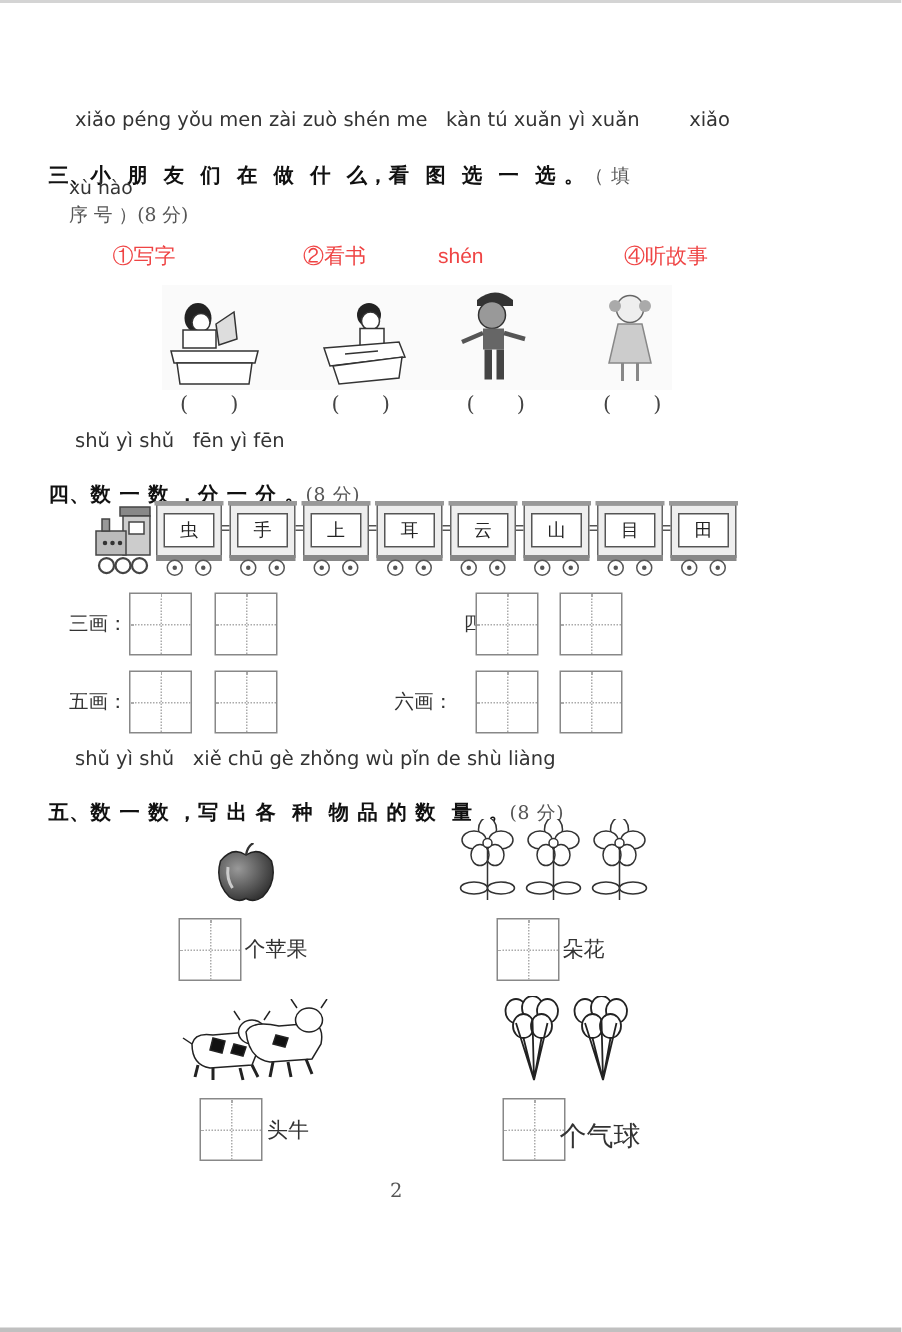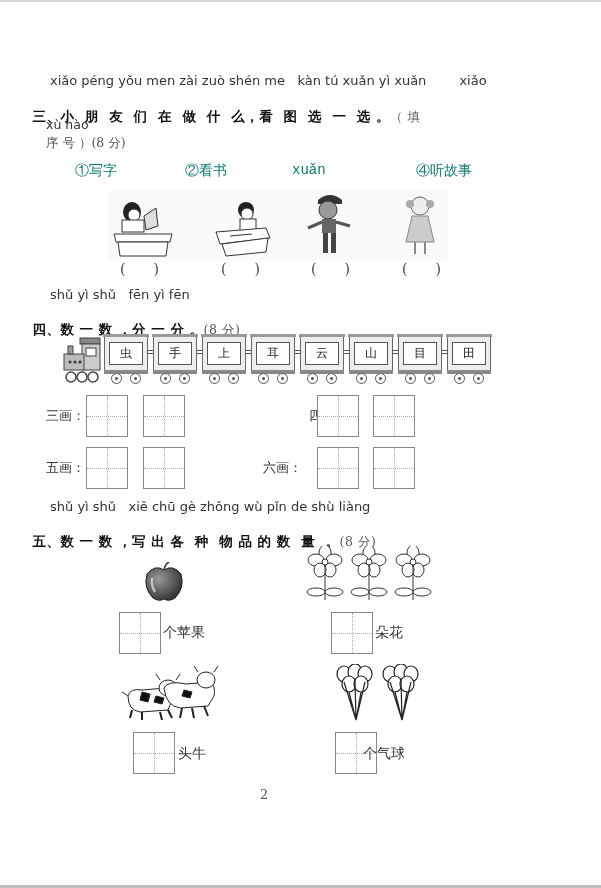--- a/index.html
+++ b/index.html
@@ -5,21 +5,21 @@
   * { margin: 0; padding: 0; box-sizing: border-box; }
   html, body { width: 601px; height: 888px; background: #ffffff; overflow: hidden; }
   body { position: relative; font-family: "DejaVu Serif", serif; color: #222; }
   .topline { position: absolute; left: 0; top: 0; width: 601px; height: 2px; background: #d4d4d4; }
   .bottomline { position: absolute; left: 0; top: 885px; width: 601px; height: 3px; background: #c0c0c0; }
   .abs { position: absolute; }
   .pinyin { font-family: "DejaVu Sans", sans-serif; font-size: 13px; color: #333; white-space: pre; letter-spacing: 0px; }
   .heading { font-family: "DejaVu Sans", sans-serif; font-size: 13.5px; font-weight: bold; color: #111; white-space: pre; letter-spacing: 0.5px; }
   .heading .light { font-weight: normal; color: #555; font-family: "DejaVu Serif", serif; font-size: 12.5px; }
   .sub { font-family: "DejaVu Serif", serif; font-size: 12.5px; color: #555; white-space: pre; }
-  .option { font-family: Liberation Mono, monospace; font-size: 14px; color: #0f766e; white-space: pre; }
+  .option { font-family: Liberation Sans, sans-serif; font-size: 14px; color: #ef4444; white-space: pre; }
   .paren { font-family: "DejaVu Serif", serif; font-size: 14px; color: #444; white-space: pre; }
   .label { font-family: "DejaVu Serif", serif; font-size: 13px; color: #333; white-space: pre; }
   .grid-box { position: absolute; width: 42px; height: 42px; border: 1.5px solid #888; background: #fff; }
   .grid-box::before { content: ""; position: absolute; left: 50%; top: 0; bottom: 0; border-left: 1px dotted #aaa; }
   .grid-box::after { content: ""; position: absolute; top: 50%; left: 0; right: 0; border-top: 1px dotted #aaa; }
   .pic { position: absolute; }
   .train { position: absolute; left: 62px; top: 334px; width: 432px; height: 50px; }
   .car { position: absolute; top: 2px; width: 44px; height: 36px; border: 1.5px solid #666; background: #eee; }
   .car .inner { position: absolute; left: 4px; top: 5px; right: 4px; bottom: 6px; border: 1.5px solid #555; background: #fff; display: flex; align-items: center; justify-content: center; font-family: "DejaVu Serif", serif; font-size: 12px; color: #222; }
   .car .roof { position: absolute; left: -2px; right: -2px; top: -3px; height: 3px; background: #999; }
@@ -35,22 +35,22 @@
 <div class="topline"></div>
 
 <div class="abs pinyin" style="left:50px; top:73px;">xiǎo péng yǒu men zài zuò shén me   kàn tú xuǎn yì xuǎn        xiǎo</div>
 <div class="abs heading" style="left:22px; top:92px;">
   <span>三、小  朋  友  们  在  做  什  么，看  图  选  一  选 。</span><span class="light">（ 填</span>
 </div>
 <div class="abs pinyin" style="left:46px; top:117px; font-size:12.5px;">xù hào</div>
 <div class="abs sub" style="left:46px; top:135px;">序 号 ）(8 分)</div>
 
 <div class="abs option" style="left:75px; top:162px;">①写字</div>
-<div class="abs option" style="left:185px; top:162px;">②看书</div>
-<div class="abs option" style="left:292px; top:162px;">xuǎn</div>
+<div class="abs option" style="left:202px; top:162px;">②看书</div>
+<div class="abs option" style="left:292px; top:162px;">shén</div>
 <div class="abs option" style="left:416px; top:162px;">④听故事</div>
 
 <div class="pic" style="left:108px; top:190px; width:340px; height:70px; background:#fafafa;">
   <svg width="340" height="70" viewBox="0 0 340 70">
 
     <ellipse cx="24" cy="22" rx="9" ry="10" fill="#222"></ellipse>
     <ellipse cx="26" cy="25" rx="6" ry="6" fill="#fff" stroke="#333"></ellipse>
     <rect x="14" y="30" width="22" height="12" fill="#fff" stroke="#333"></rect>
     <path d="M36 26 L48 18 L50 36 L38 40 Z" fill="#ddd" stroke="#333"></path>
     <path d="M6 44 L64 44 L62 52 L8 52 Z" fill="#fff" stroke="#333"></path>
@@ -285,17 +285,17 @@
     <ellipse cx="60" cy="20" rx="7" ry="8"></ellipse>
       <ellipse cx="72" cy="20" rx="7" ry="8"></ellipse>
     <path d="M60 28 L67 56 M72 28 L67 56 M55 18 L67 56 M76 18 L67 56 M66 16 L67 56"></path>
   </g>
 </svg>
 
 <div class="grid-box" style="left:133px; top:732px;"></div>
 <div class="abs label" style="left:178px; top:745px; font-size:14px;">头牛</div>
 
 <div class="grid-box" style="left:335px; top:732px;"></div>
-<div class="abs label" style="left:363px; top:745px; font-size:14px;">个气球</div>
+<div class="abs label" style="left:373px; top:745px; font-size:18px;">个气球</div>
 
 <div class="abs page-num" style="left:260px; top:787px;">2</div>
 
 <div class="bottomline"></div>
 
 </body></html>

